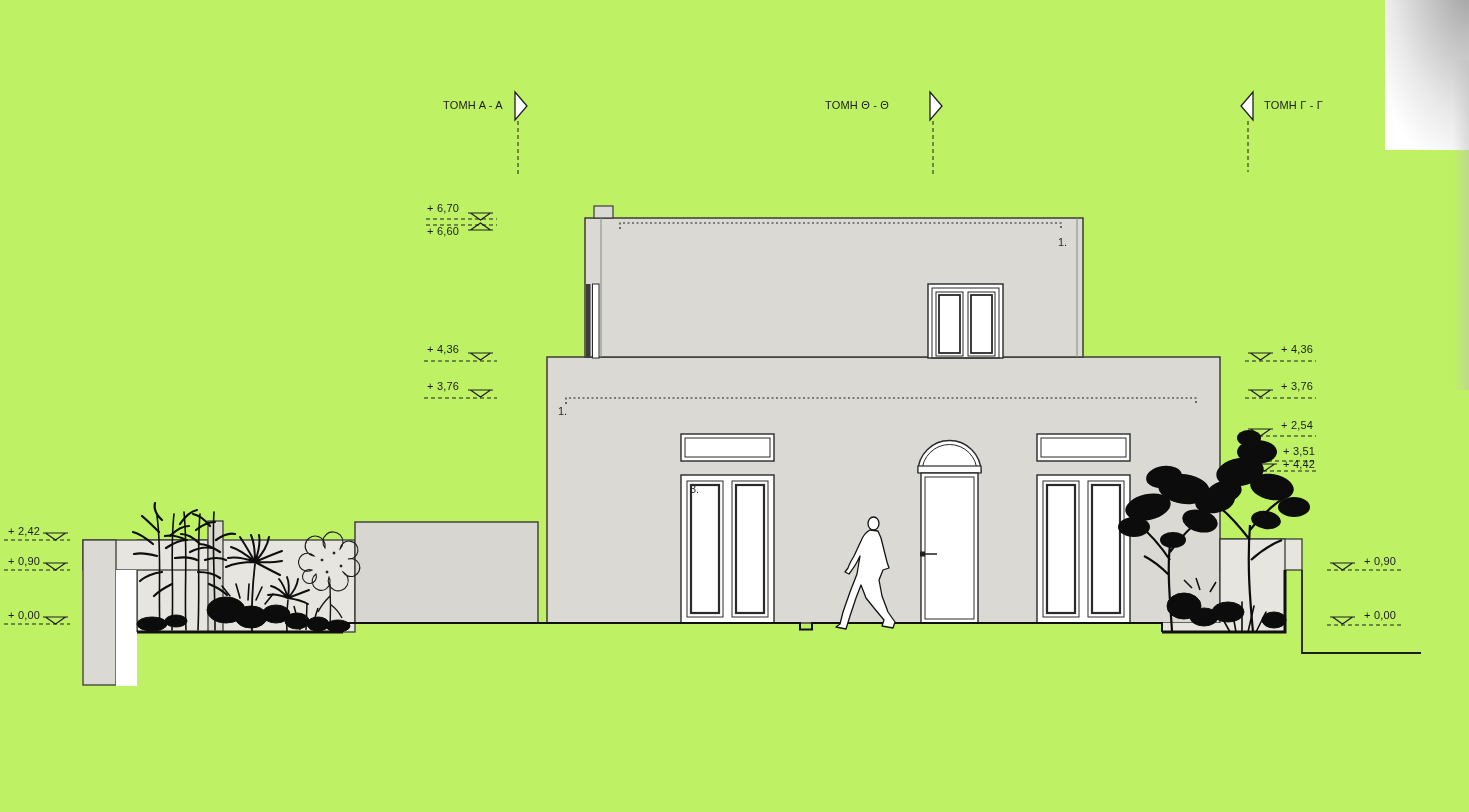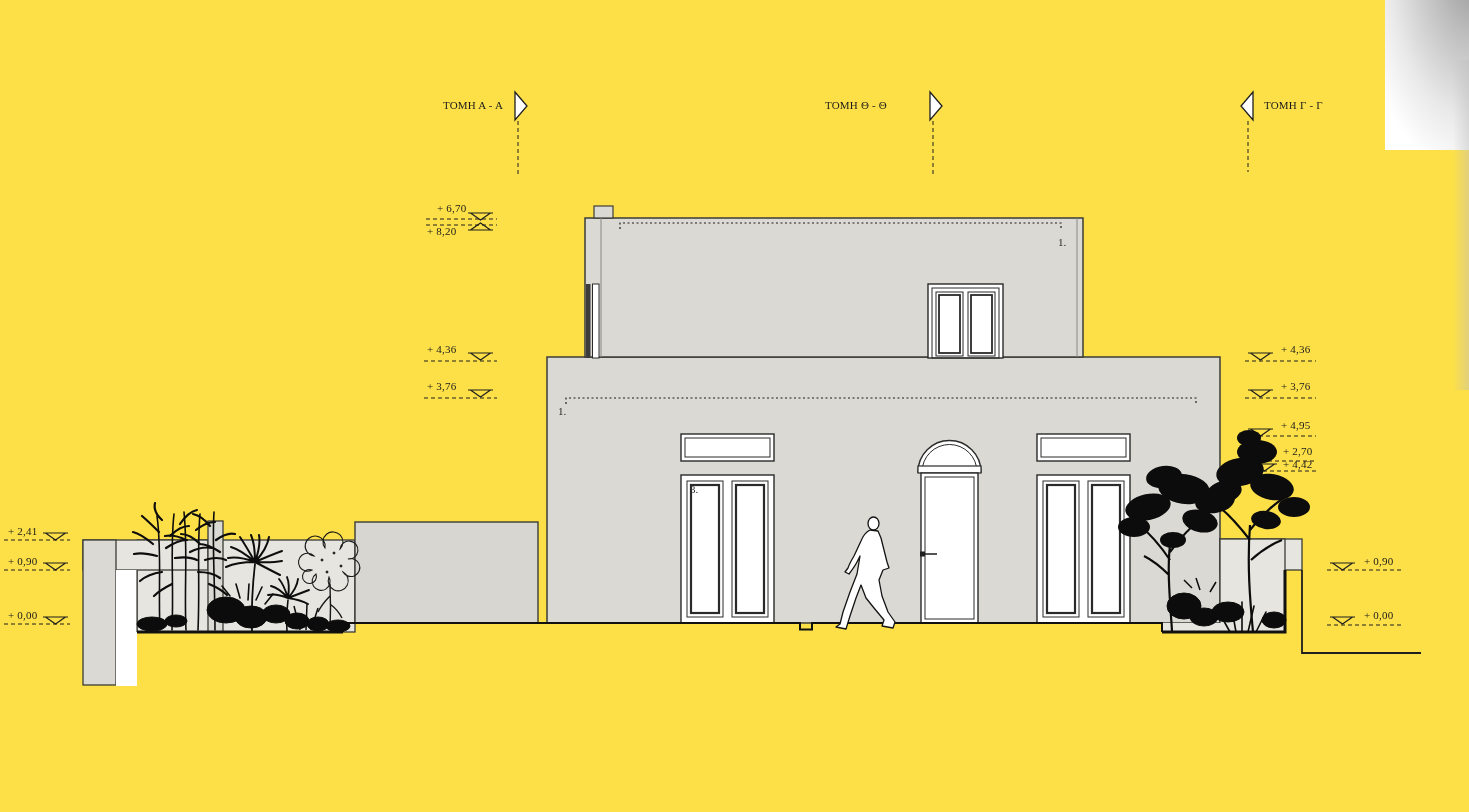--- a/index.html
+++ b/index.html
@@ -1,17 +1,17 @@
 <!DOCTYPE html>
 <html><head>
 <meta charset="utf-8">
 <style>
   html,body{margin:0;padding:0;background:#fff;}
-  #stage{position:relative;width:1469px;height:812px;background:#fde047;overflow:hidden;
-         font-family:Liberation Serif, serif;}
+  #stage{position:relative;width:1469px;height:812px;background:#bef264;overflow:hidden;
+         font-family:Liberation Sans, sans-serif;}
   #drawing-svg{position:absolute;left:0;top:0;}
   .lbl{position:absolute;font-size:11px;color:#1b1b1b;white-space:nowrap;letter-spacing:.2px;}
   .ann{position:absolute;font-size:11px;color:#2a2a2a;white-space:nowrap;}
   .page-curl{position:absolute;top:0;right:0;width:84px;height:150px;
      background:radial-gradient(140px 260px at 108% -28%, #8f8f8f 0%, #bdbdbd 30%, #e9e9e9 62%, #ffffff 85%);}
   .edge-shade{position:absolute;top:60px;right:0;width:16px;height:330px;
      background:linear-gradient(to left, rgba(190,190,190,.45), rgba(255,255,255,0));}
 </style>
 </head>
 <body>
@@ -235,32 +235,32 @@
   </g>
 </svg>
 
 <div class="page-curl"></div>
 <div class="edge-shade"></div>
 
 <div class="lbl" style="left:443px;top:99px">ΤΟΜΗ Α - Α</div>
 <div class="lbl" style="left:825px;top:99px">ΤΟΜΗ Θ - Θ</div>
 <div class="lbl" style="left:1264px;top:99px">ΤΟΜΗ Γ - Γ</div>
 
-<div class="lbl" style="left:437px;top:202px">+ 6,70</div>
-<div class="lbl" style="left:427px;top:225px">+ 8,20</div>
+<div class="lbl" style="left:427px;top:202px">+ 6,70</div>
+<div class="lbl" style="left:427px;top:225px">+ 6,60</div>
 <div class="lbl" style="left:427px;top:343px">+ 4,36</div>
 <div class="lbl" style="left:427px;top:380px">+ 3,76</div>
-<div class="lbl" style="left:8px;top:525px">+ 2,41</div>
+<div class="lbl" style="left:8px;top:525px">+ 2,42</div>
 <div class="lbl" style="left:8px;top:555px">+ 0,90</div>
 <div class="lbl" style="left:8px;top:609px">+ 0,00</div>
 
 <div class="lbl" style="left:1281px;top:343px">+ 4,36</div>
 <div class="lbl" style="left:1281px;top:380px">+ 3,76</div>
-<div class="lbl" style="left:1281px;top:419px">+ 4,95</div>
-<div class="lbl" style="left:1283px;top:445px">+ 2,70</div>
+<div class="lbl" style="left:1281px;top:419px">+ 2,54</div>
+<div class="lbl" style="left:1283px;top:445px">+ 3,51</div>
 <div class="lbl" style="left:1283px;top:458px">+ 4,42</div>
 <div class="lbl" style="left:1364px;top:555px">+ 0,90</div>
 <div class="lbl" style="left:1364px;top:609px">+ 0,00</div>
 
 <div class="ann" style="left:1058px;top:236px">1.</div>
 <div class="ann" style="left:558px;top:405px">1.</div>
 <div class="ann" style="left:690px;top:483px">3.</div>
 
 </div>
 

